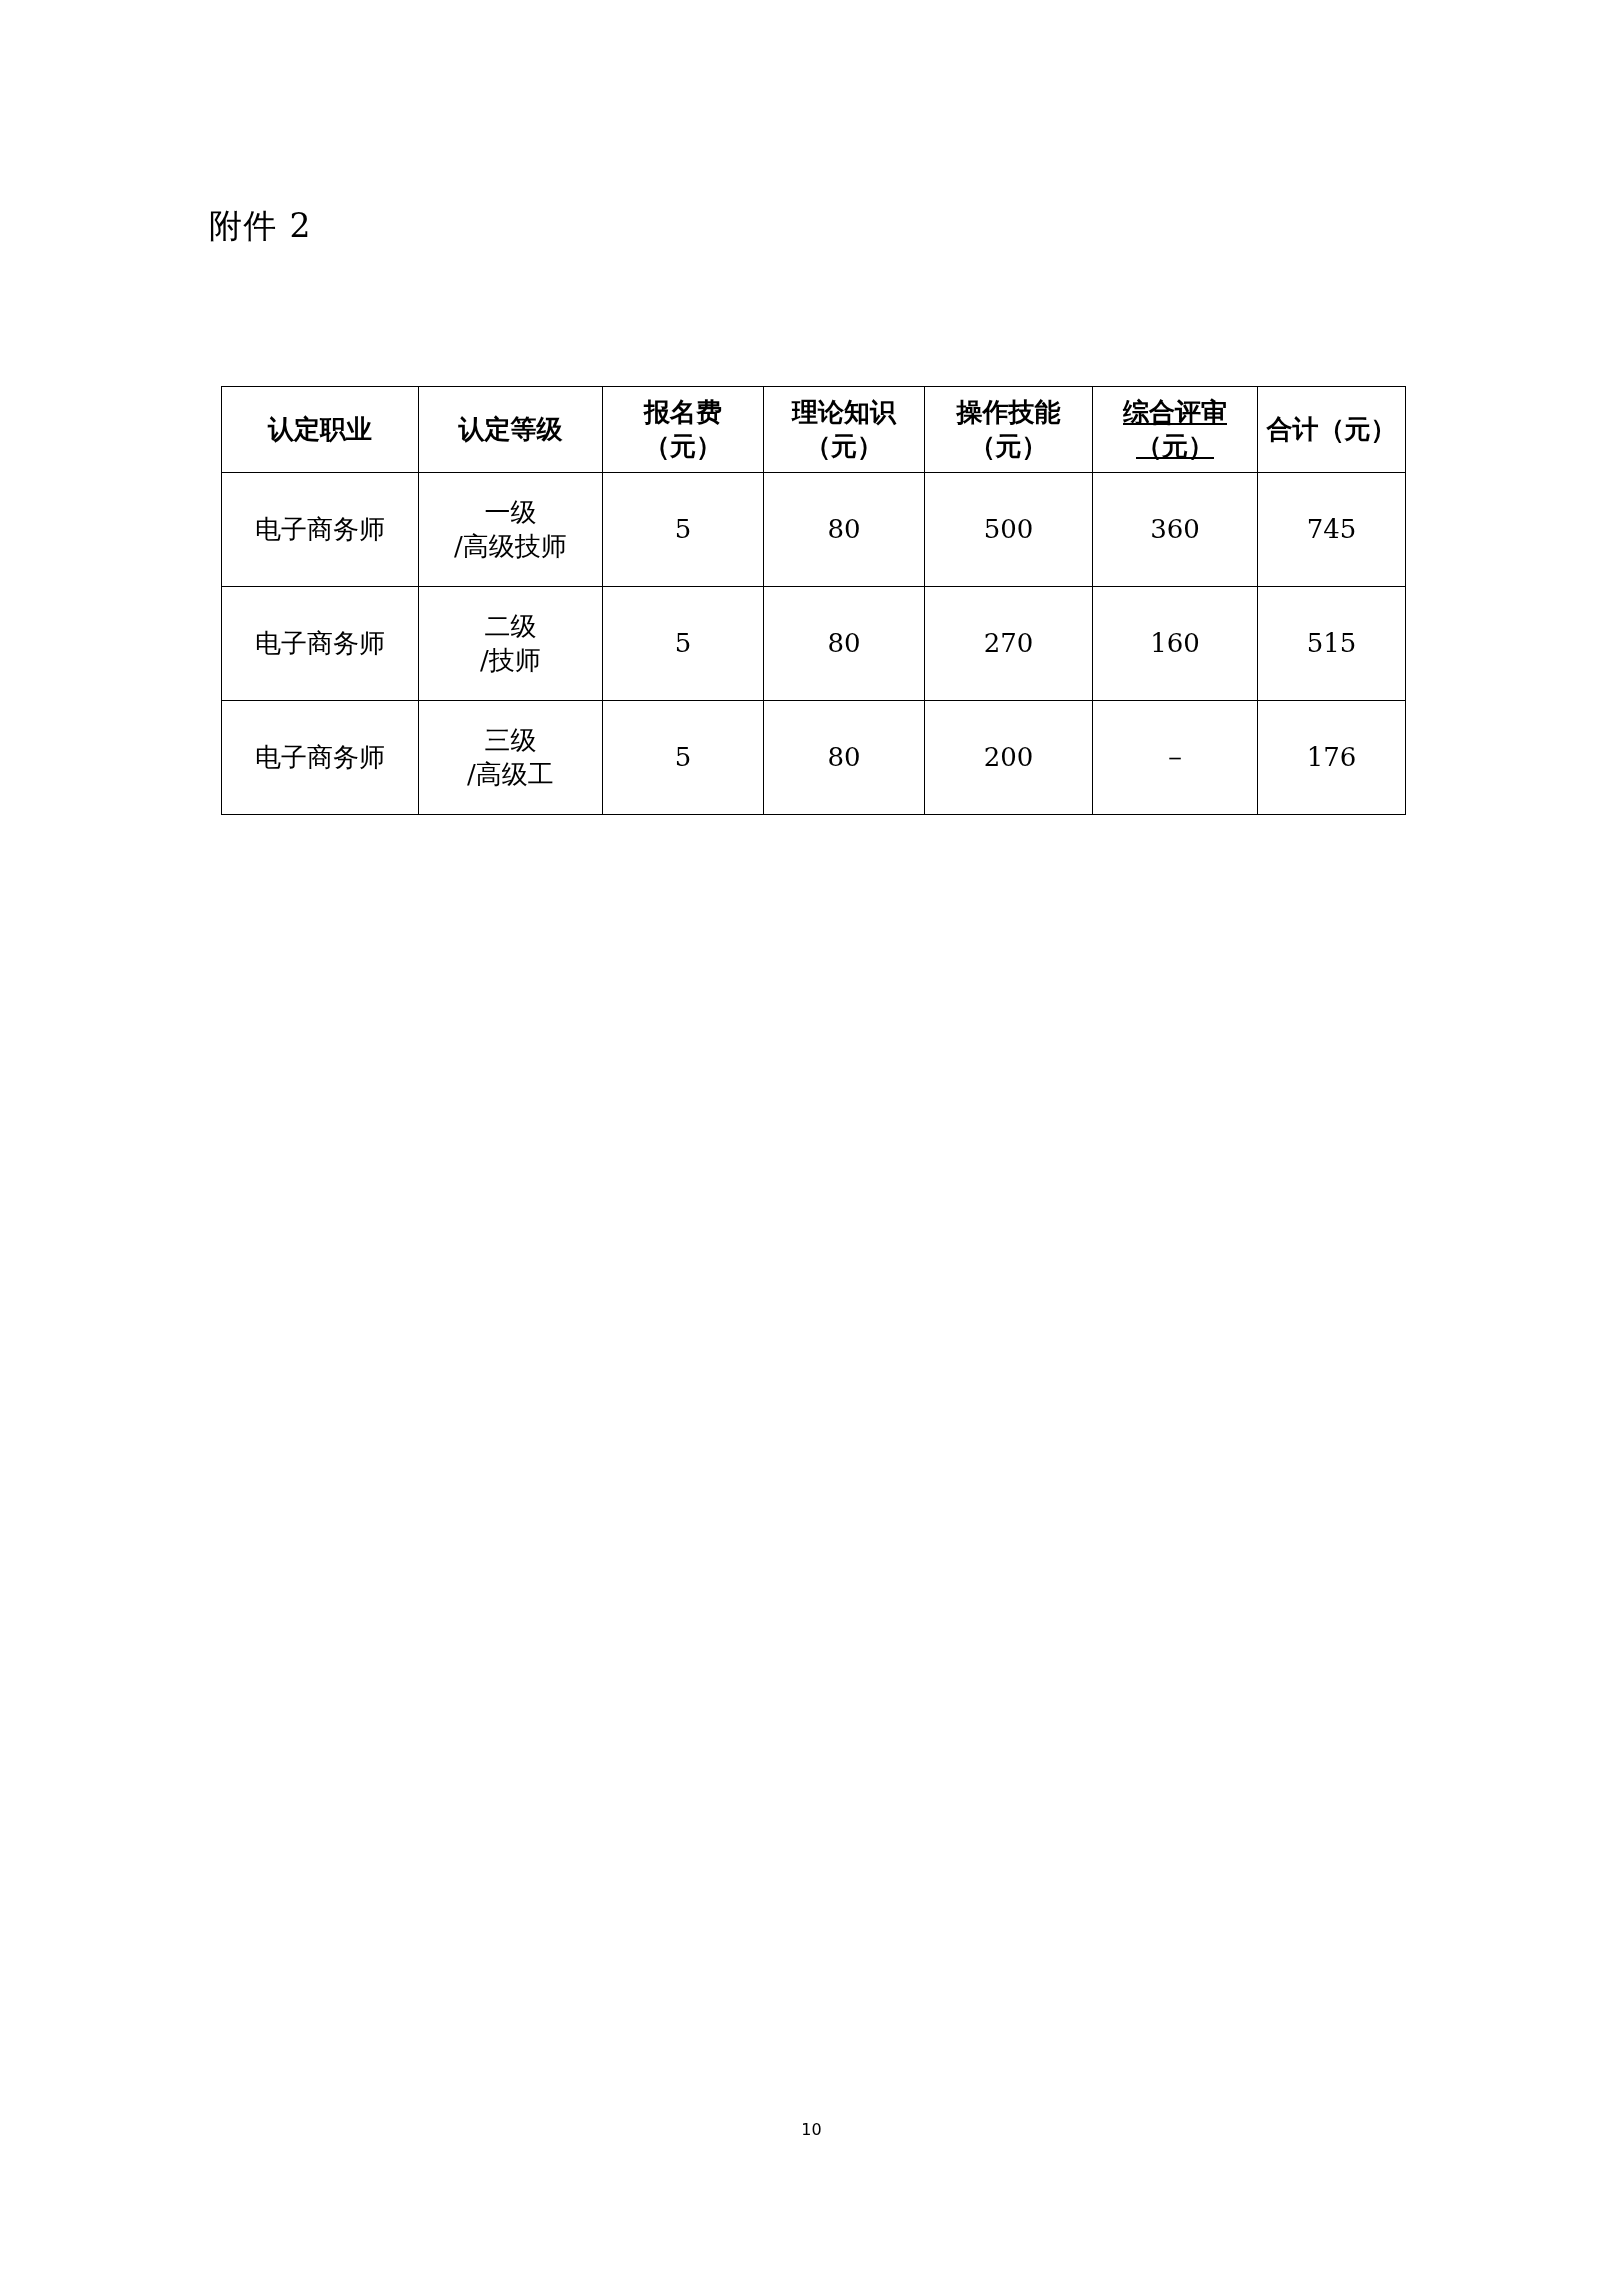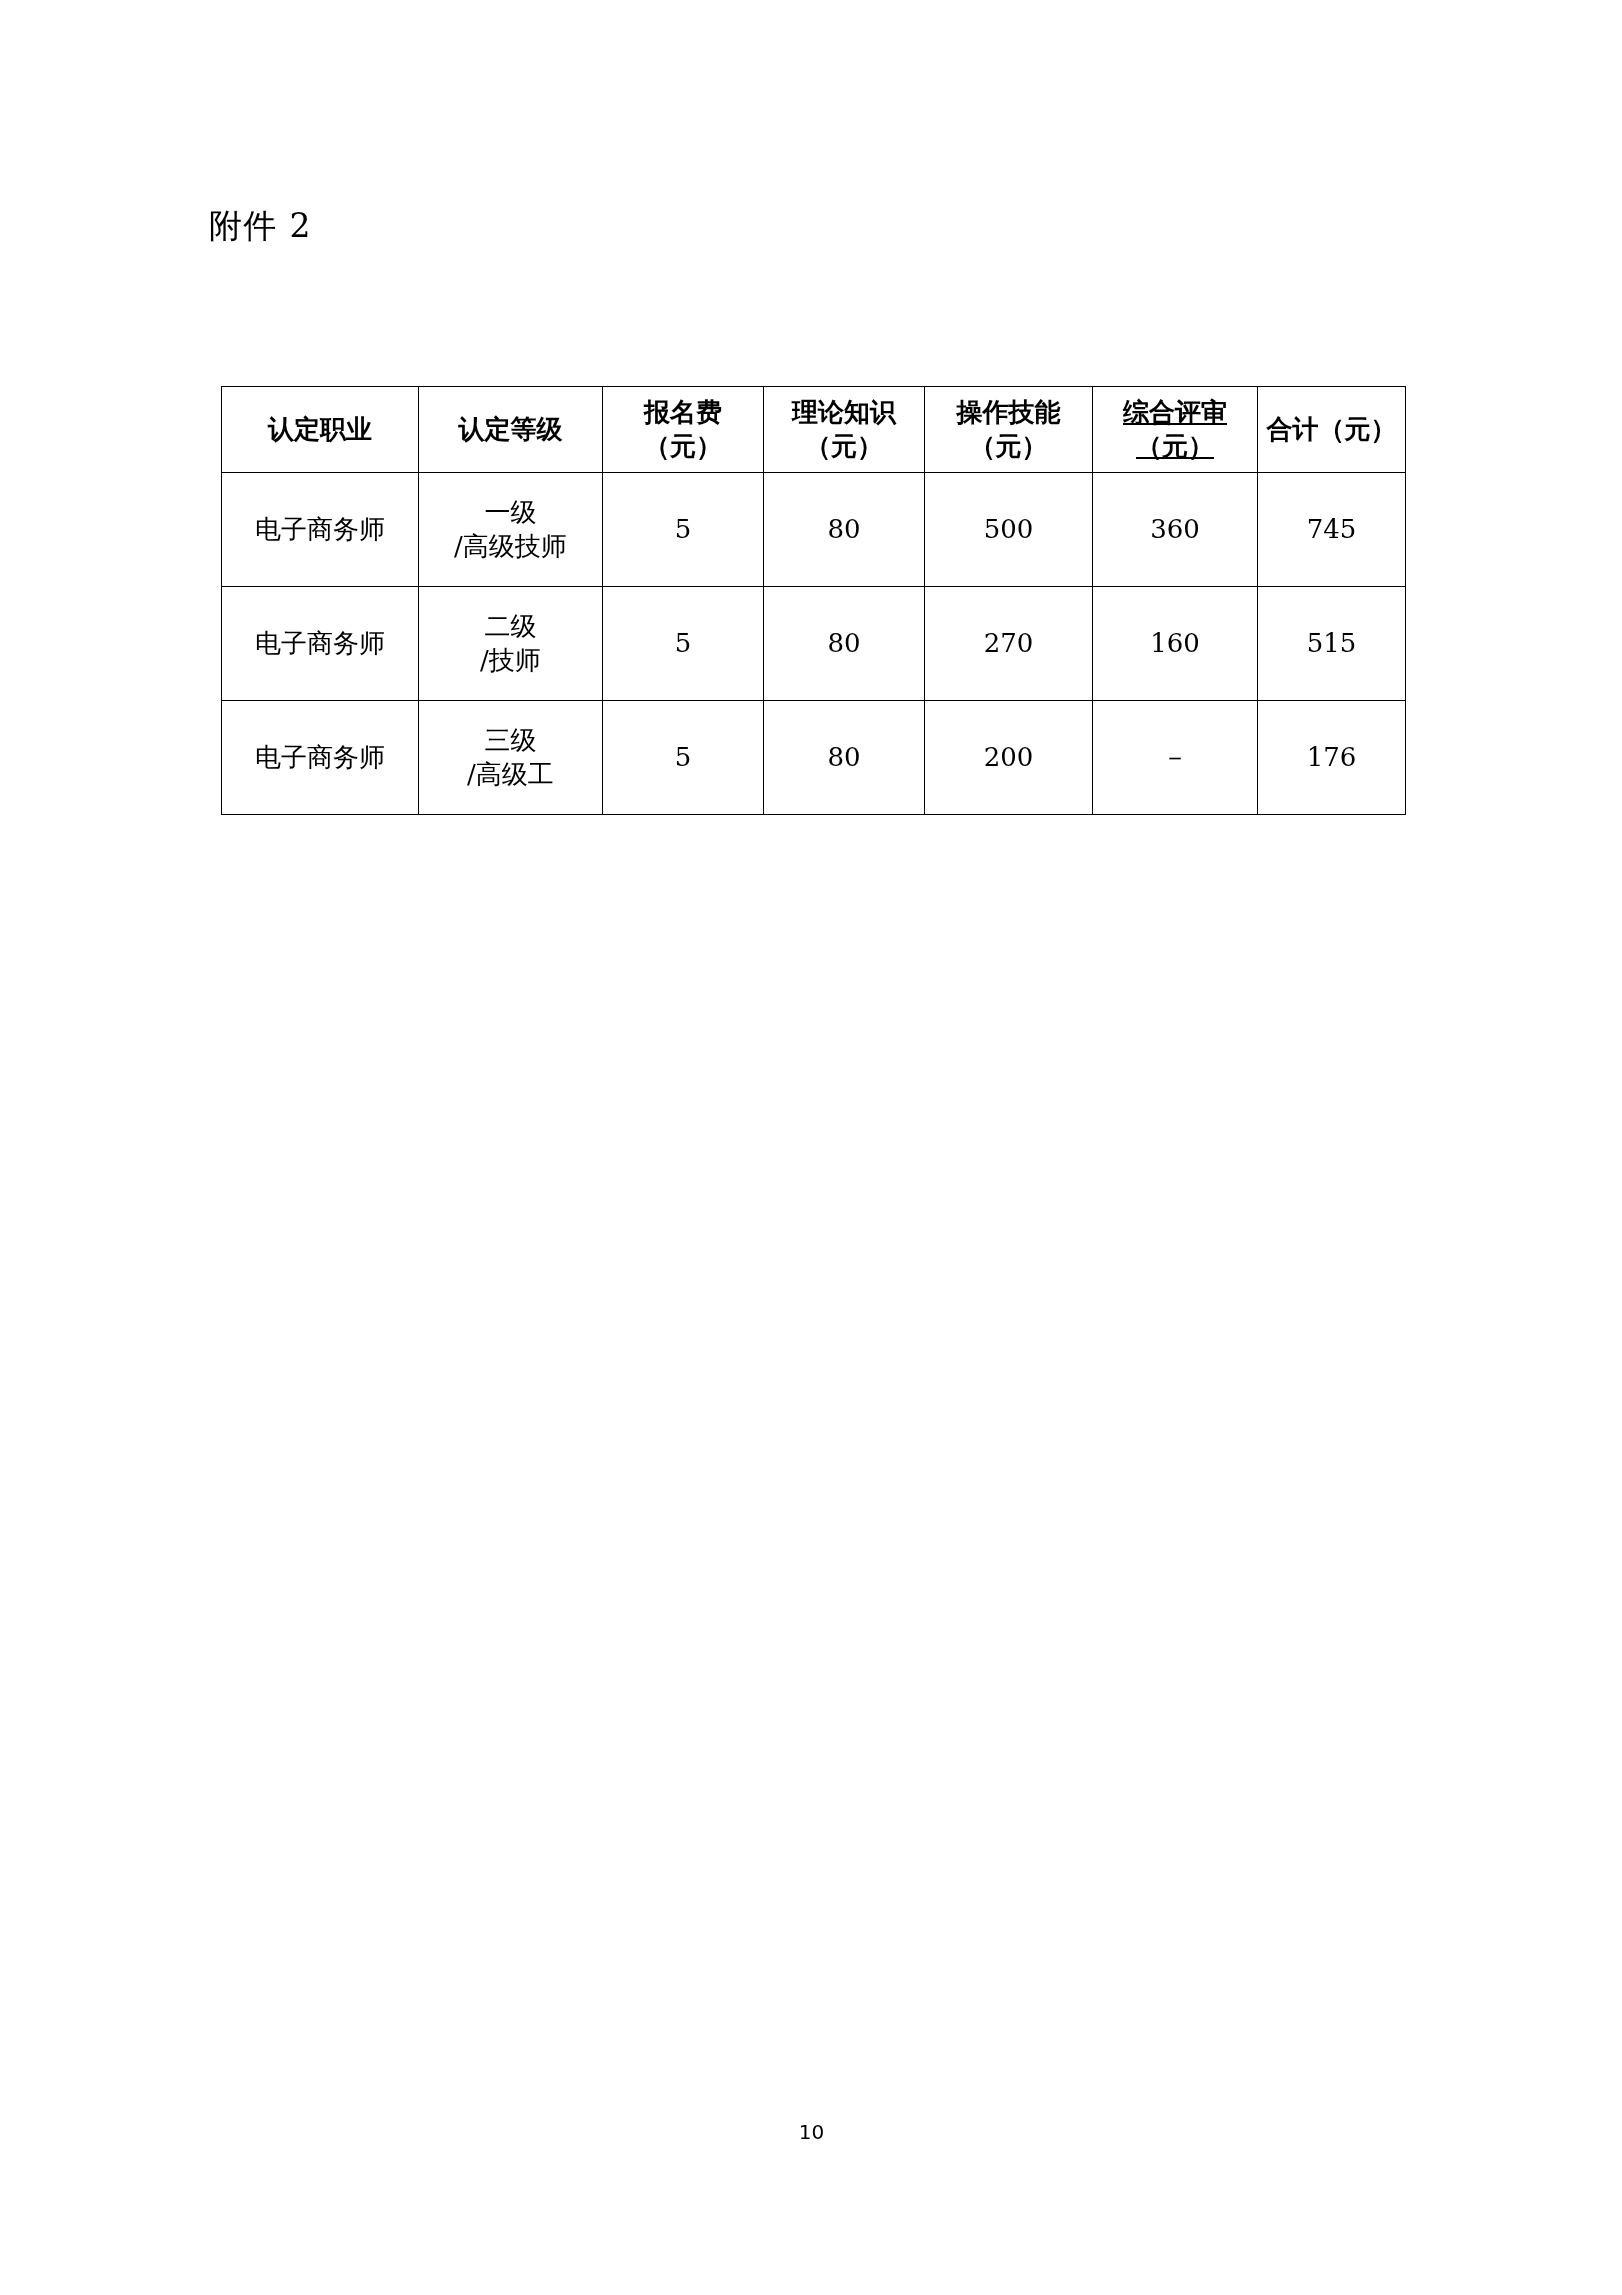--- a/index.html
+++ b/index.html
@@ -80,21 +80,21 @@
   .col-theory { width: 160px; }
   .col-skill { width: 167px; }
   .col-review { width: 164px; text-decoration: underline; }
   .col-total { width: 147px; }
   .page-number {
     position: absolute;
     left: 0;
     top: 2120px;
     width: 1623px;
     text-align: center;
-    font-size: 20px;
+    font-size: 16px;
     font-family: "DejaVu Sans", "Liberation Sans", sans-serif;
   }
 </style>
 </head>
 <body>
 
 <div class="page">
 
   <div class="attachment-label">附件 2</div>
 

